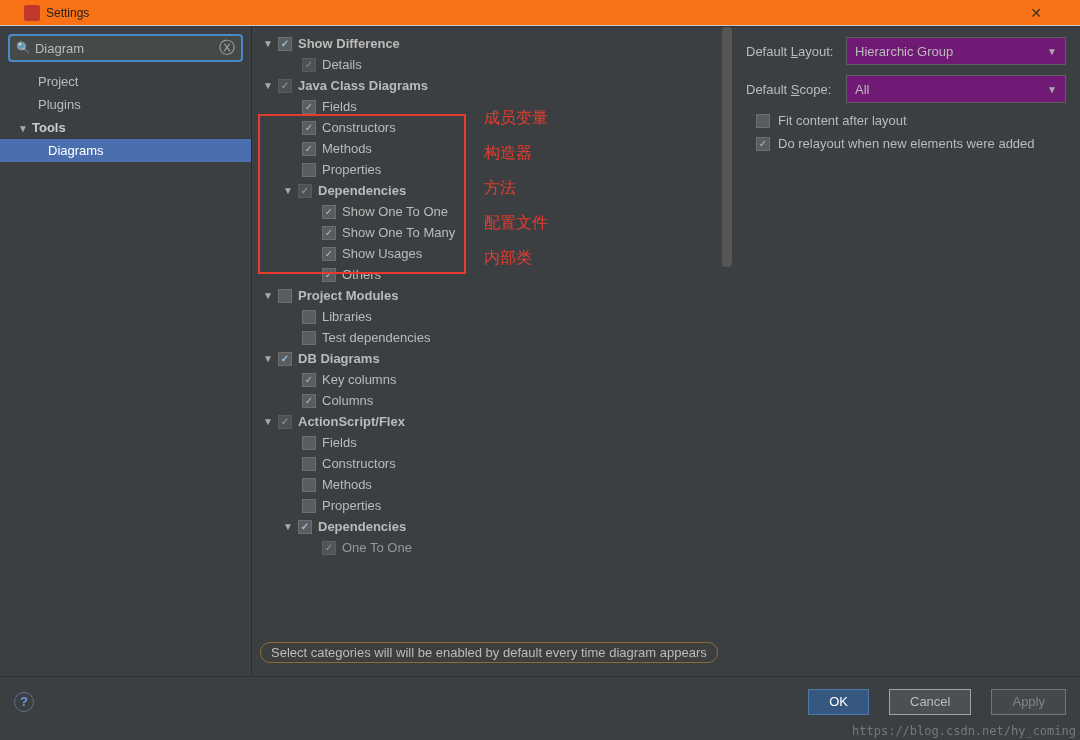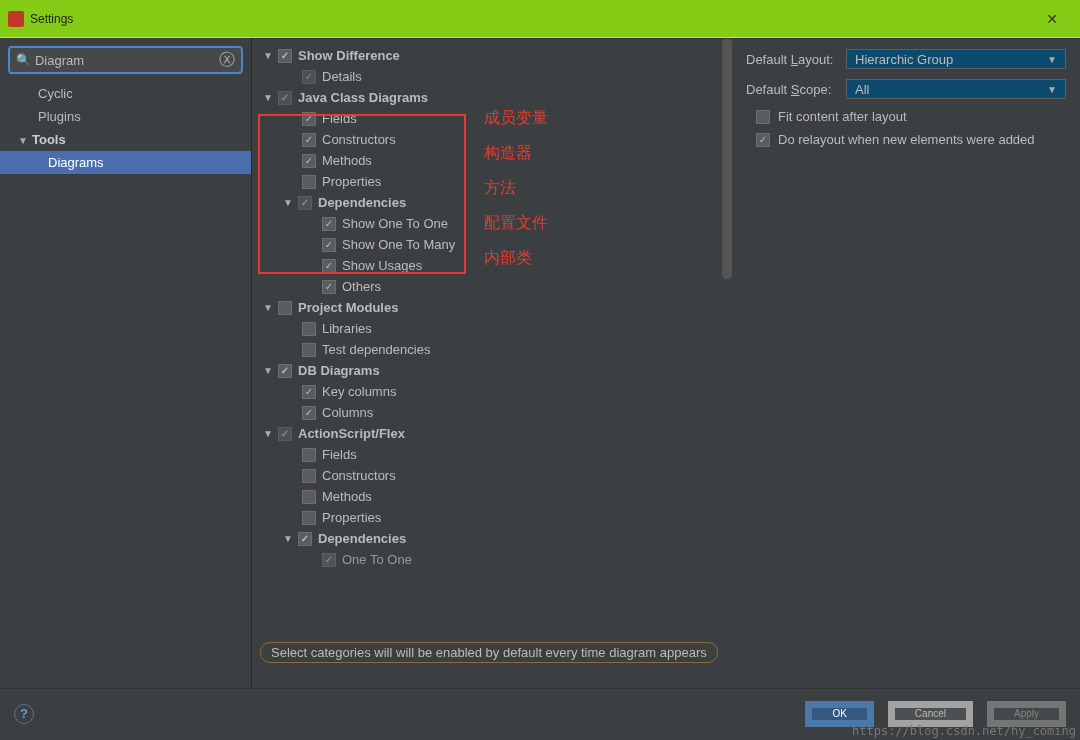--- a/index.html
+++ b/index.html
@@ -1,19 +1,19 @@
 <!DOCTYPE html>
 <html><head>
 <meta charset="utf-8">
 <style>
   * { box-sizing: border-box; margin: 0; padding: 0; font-family: "Segoe UI", Arial, sans-serif; }
   body { background: #3c3f41; width: 1080px; height: 740px; overflow: hidden; position: relative; }
   
   
-  .titlebar { background: #84cc16; height: 38px; display: flex; align-items: center; padding: 0 8px; border-bottom: 1px solid #ccc; }
+  .titlebar { background: #f97316; height: 26px; display: flex; align-items: center; padding: 0 24px; border-bottom: 1px solid #ccc; }
   .titlebar .logo { width: 16px; height: 16px; background: #c0392b; border-radius: 2px; margin-right: 6px; }
   .titlebar .title { font-size: 12px; color: #222; flex: 1; }
   .titlebar .close { width: 40px; text-align: center; font-size: 14px; color: #333; cursor: pointer; }
   
   
   .main { display: flex; height: 650px; background: #3c3f41; }
   
   
   .sidebar { width: 252px; background: #3c3f41; border-right: 1px solid #2b2b2b; display: flex; flex-direction: column; }
   .searchwrap { padding: 8px; }
@@ -55,33 +55,33 @@
   .redbox1 { left: 258px; top: 114px; width: 208px; height: 160px; }
   
   
   .anno { position: absolute; color: #e63c2f; font-size: 16px; font-family: "Microsoft YaHei", sans-serif; }
   
   
   .optcol { flex: 1; padding: 10px 14px 0 14px; color: #bbb; font-size: 13px; }
   .optrow { display: flex; align-items: center; margin-bottom: 10px; }
   .optrow label { width: 100px; }
   .optrow .u { text-decoration: underline; }
-  .sel { flex: 1; background: #0c4a6e; border: 1px solid #5e6060; color: #bbb; height: 20px; display: flex; align-items: center; padding: 0 8px; justify-content: space-between; cursor: pointer; }
+  .sel { flex: 1; background: #701a75; border: 1px solid #5e6060; color: #bbb; height: 28px; display: flex; align-items: center; padding: 0 8px; justify-content: space-between; cursor: pointer; }
   .sel .arr { font-size: 10px; color: #aaa; }
   .chkrow { display: flex; align-items: center; margin-bottom: 8px; padding-left: 8px; }
   .chkrow .cb { margin-right: 8px; }
   
   
   .hint { position: absolute; left: 260px; top: 642px; border: 1px solid #8b6b3a; border-radius: 10px; padding: 2px 10px; color: #bbb; font-size: 13px; background: rgba(80,70,50,0.1); }
   
   
   .footer { height: 50px; border-top: 1px solid #323232; display: flex; align-items: center; padding: 0 14px; background: #3c3f41; }
   .help { width: 20px; height: 20px; border: 1px solid #5e6e8e; border-radius: 50%; color: #6a9ed8; display: flex; align-items: center; justify-content: center; font-size: 13px; font-weight: bold; cursor: pointer; }
   .spacer { flex: 1; }
-  .btn { height: 26px; padding: 0 20px; border: 7px solid #a3a3a3; background: #4c5052; color: #bbb; font-size: 10px; margin-left: 14px; display: flex; align-items: center; cursor: pointer; }
+  .btn { height: 26px; padding: 0 20px; border: 1px solid #a3a3a3; background: #4c5052; color: #bbb; font-size: 13px; margin-left: 20px; display: flex; align-items: center; cursor: pointer; }
   .btn.primary { background: #365880; border-color: #4a78a8; color: #fff; }
   .btn.disabled { opacity: 0.55; }
   
   .watermark { position: absolute; right: 4px; bottom: 2px; color: #777; font-size: 12px; font-family: monospace; }
 </style>
 </head>
 <body>
 
 <div class="titlebar">
   <div class="logo"></div>
@@ -92,21 +92,21 @@
 <div class="main">
   <div class="sidebar">
     <div class="searchwrap">
       <div class="searchbox">
         <span class="sicon">🔍</span>
         <input value="Diagram" style="">
         <span class="clear">ⓧ</span>
       </div>
     </div>
     <div class="navlist">
-      <div class="navitem">Cyclic</div>
+      <div class="navitem">Project</div>
       <div class="navitem">Plugins</div>
       <div class="navitem root"><span class="arrow">▼</span><span>Tools</span></div>
       <div class="navitem sub selected">Diagrams</div>
     </div>
   </div>
 
   <div class="rightpanel">
     <div class="content">
 
       <div class="treecol">

